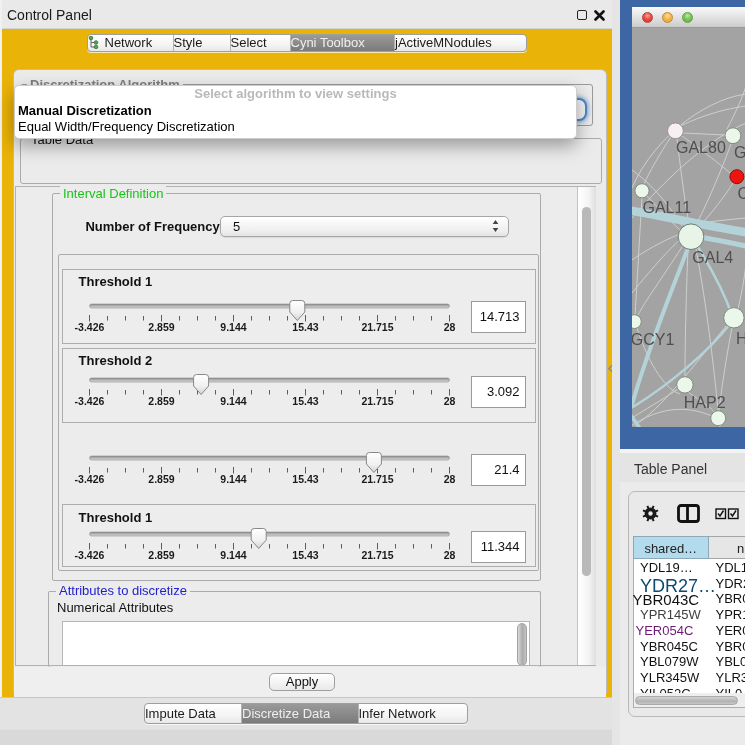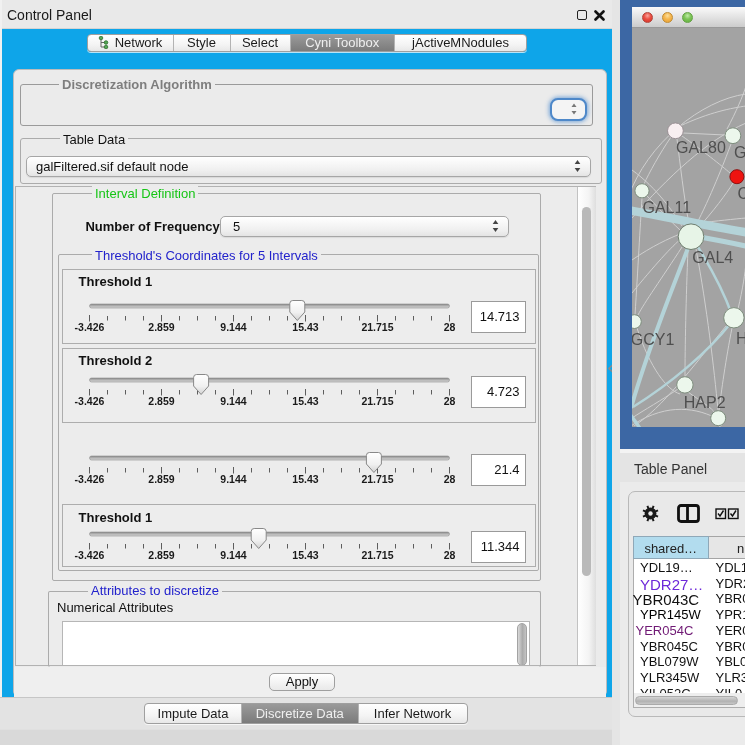--- a/index.html
+++ b/index.html
@@ -1,28 +1,28 @@
 <!DOCTYPE html>
 <html><head><meta charset="utf-8"><style>
 * { margin:0; padding:0; box-sizing:border-box; }
 body { font-family:"Liberation Sans", sans-serif; }
 #stage { position:relative; width:745px; height:745px; background:#e0e0e0; overflow:hidden; }
 .seg { position:absolute; display:flex; border:1px solid #9f9f9f; border-radius:4px; background:linear-gradient(#ffffff,#f4f4f4 60%,#e8e8e8); overflow:hidden; box-shadow:0 1px 0 rgba(255,255,255,0.7); }
-.seg > div { font-size:13px; color:#1a1a1a; display:flex; align-items:center; justify-content:center; border-right:1px solid #b3b3b3; }
+.seg > div { font-size:13px; color:#1a1a1a; display:flex; align-items:center; justify-content:flex-start; border-right:1px solid #b3b3b3; }
 .seg > div:last-child { border-right:none; }
 .seg > div.on { background:linear-gradient(#9a9a9a,#7b7b7b); color:#efefef; }
 .group { position:absolute; border:1px solid #ababab; border-radius:3px; }
-.gtitle { position:absolute; font-size:13px; background:#ebebeb; padding:0 3px; white-space:nowrap;margin-left:32px; }
+.gtitle { position:absolute; font-size:13px; background:#ebebeb; padding:0 3px; white-space:nowrap; }
 .thbox { position:absolute; left:62px; width:473.5px; border:1px solid #adadad; background:#ededed; }
 .thlab { position:absolute; left:15.5px; top:4.5px; font-size:13px; font-weight:bold; color:#111; }
 .valbox { position:absolute; left:471px; width:54.5px; height:32px; background:#ffffff; border:1px solid #9a9a9a; font-size:13px; color:#111; text-align:right; line-height:30px; padding-right:5px; }
 </style></head><body>
 <div id="stage">
 
- <div style="position:absolute;left:0;top:0;width:720px;height:729px;background:#0ea5e9;border-right:1px solid #aaa;border-bottom:2px solid #404040">
+ <div style="position:absolute;left:0;top:0;width:720px;height:729px;background:#eab308;border-right:1px solid #aaa;border-bottom:2px solid #404040">
   <div style="position:absolute;left:0;top:0;width:100%;height:29px;background:#e9e9e9;border-bottom:1px solid #d4d4d4"></div>
   <div style="position:absolute;left:0;top:0;width:2px;height:729px;background:#f1f1f1"></div>
   <div style="position:absolute;left:7px;top:7px;font-size:14px;color:#1a1a1a">Control Panel</div>
   <div style="position:absolute;left:577px;top:10px;width:10px;height:10px;border:1.5px solid #222;border-radius:2px"></div>
   <svg style="position:absolute;left:594px;top:10px" width="11" height="11" viewBox="0 0 11 11">
         <path d="M1.5,1.5 L9.5,9.5 M9.5,1.5 L1.5,9.5" stroke="#111" stroke-width="2.6" stroke-linecap="round"></path>
       </svg>
 
   <div class="seg" style="left:86.5px;top:33.5px;height:18.5px">
     <div style="width:86px"><svg width="11" height="13" viewBox="0 0 11 13" style="margin-right:6px">
@@ -43,47 +43,39 @@
   <div class="gtitle" style="left:27px;top:77px;color:#7e7e7e;font-weight:bold">Discretization Algorithm</div>
 
   <div style="position:absolute;left:550px;top:97.5px;width:36.5px;height:23.5px;background:#f4f4f4;border:2.5px solid #4e88c9;border-radius:8px;box-shadow:0 0 4px 1px rgba(90,147,210,0.8)"></div>
   <svg style="position:absolute;left:571px;top:103px" width="6" height="12" viewBox="0 0 6 12">
         <path d="M3,0.5 L5.5,4 L0.5,4 Z" fill="#777"></path>
         <path d="M3,11.5 L5.5,8 L0.5,8 Z" fill="#777"></path>
       </svg>
 
   <div class="group" style="left:20px;top:138px;width:582px;height:46px"></div>
   <div class="gtitle" style="left:28px;top:131.5px;color:#111">Table Data</div>
-  <div style="position:absolute;left:26px;top:155.5px;width:565px;height:21.5px;border:1px solid #a6a6a6;border-radius:5px;background:linear-gradient(#ffffff,#efefef 70%,#e4e4e4);box-shadow:0 1px 1px rgba(0,0,0,0.08)">
-  <div style="position:absolute;left:9px;top:50%;transform:translateY(-50%);font-size:13px;color:#111;white-space:nowrap">galFiltered.sif default node</div>
-  <svg style="position:absolute;right:9px;top:50%;transform:translateY(-50%)" width="7" height="14" viewBox="0 0 7 14">
-          <path d="M3.5,1 L6.3,5 L0.7,5 Z" fill="#444"></path>
-          <path d="M3.5,13 L6.3,9 L0.7,9 Z" fill="#444"></path>
-        </svg>
-</div>
 
   <div style="position:absolute;left:15px;top:185.5px;width:581px;height:480.5px;background:#ececec;border:1px solid #b2b2b2"></div>
 
   <div style="position:absolute;left:577px;top:186.5px;width:18.5px;height:478.5px;background:linear-gradient(90deg,#ffffff,#f4f4f4 60%,#dedede);border-left:1px solid #c2c2c2"></div>
   <div style="position:absolute;left:581.5px;top:207px;width:9.5px;height:369px;border-radius:6px;background:#b9b9b9"></div>
 
   <div class="group" style="left:52.3px;top:192.5px;width:489px;height:388px;border-radius:2px"></div>
   <div class="gtitle" style="left:60px;top:186px;color:#16c516;background:#ececec">Interval Definition</div>
 
   <div style="position:absolute;left:85.4px;top:219px;font-size:13px;font-weight:bold;color:#111">Number of Frequency</div>
   <div style="position:absolute;left:220px;top:216px;width:289px;height:20.5px;border:1px solid #a6a6a6;border-radius:5px;background:linear-gradient(#ffffff,#efefef 70%,#e4e4e4);box-shadow:0 1px 1px rgba(0,0,0,0.08)">
   <div style="position:absolute;left:12px;top:50%;transform:translateY(-50%);font-size:13px;color:#111;white-space:nowrap">5</div>
   <svg style="position:absolute;right:9px;top:50%;transform:translateY(-50%)" width="7" height="14" viewBox="0 0 7 14">
           <path d="M3.5,1 L6.3,5 L0.7,5 Z" fill="#444"></path>
           <path d="M3.5,13 L6.3,9 L0.7,9 Z" fill="#444"></path>
         </svg>
 </div>
 
   <div class="group" style="left:58px;top:254px;width:480.5px;height:317px;border-radius:2px"></div>
-  <div class="gtitle" style="left:60px;top:247.5px;color:#2222cc;background:#ececec">Threshold's Coordinates for 5 Intervals</div>
 
   <div class="thbox" style="top:268.5px;height:75.5px">
     <div class="thlab">Threshold 1</div>
   </div>
   <div style="position:absolute;left:62px;top:292.5px;width:478px;height:44px"><svg width="478" height="44" viewBox="0 0 478 44" font-family="Liberation Sans, sans-serif">
           <defs>
             <linearGradient id="trk" x1="0" y1="0" x2="0" y2="1">
               <stop offset="0" stop-color="#878787"></stop>
               <stop offset="0.5" stop-color="#b5b5b5"></stop>
               <stop offset="1" stop-color="#d9d9d9"></stop>
@@ -124,21 +116,21 @@
           <rect x="27.5" y="11" width="360" height="4" rx="2" fill="url(#trk)" stroke="#8f8f8f" stroke-width="0.6"></rect>
           <path d="M27.5,22V28.5 M45.5,23V27.5 M63.5,23V27.5 M81.5,23V27.5 M99.5,22V28.5 M117.5,23V27.5 M135.5,23V27.5 M153.5,23V27.5 M171.5,22V28.5 M189.5,23V27.5 M207.5,23V27.5 M225.5,23V27.5 M243.5,22V28.5 M261.5,23V27.5 M279.5,23V27.5 M297.5,23V27.5 M315.5,22V28.5 M333.5,23V27.5 M351.5,23V27.5 M369.5,23V27.5 M387.5,22V28.5" stroke="#5d5d5d" stroke-width="1"></path>
           <text x="27.5" y="38" font-size="10.5" font-weight="bold" fill="#1a1a1a" text-anchor="middle">-3.426</text>
           <text x="99.5" y="38" font-size="10.5" font-weight="bold" fill="#1a1a1a" text-anchor="middle">2.859</text>
           <text x="171.5" y="38" font-size="10.5" font-weight="bold" fill="#1a1a1a" text-anchor="middle">9.144</text>
           <text x="243.5" y="38" font-size="10.5" font-weight="bold" fill="#1a1a1a" text-anchor="middle">15.43</text>
           <text x="315.5" y="38" font-size="10.5" font-weight="bold" fill="#1a1a1a" text-anchor="middle">21.715</text>
           <text x="387.5" y="38" font-size="10.5" font-weight="bold" fill="#1a1a1a" text-anchor="middle">28</text>
           <path d="M131.59931267103673,10.5 Q131.59931267103673,7.5 134.59931267103673,7.5 L143.59931267103673,7.5 Q146.59931267103673,7.5 146.59931267103673,10.5 L146.59931267103673,19 L139.09931267103673,27.5 L131.59931267103673,19 Z" fill="url(#thm)" stroke="#888" stroke-width="1"></path>
         </svg></div>
-  <div class="valbox" style="top:375.5px">4.723</div>
+  <div class="valbox" style="top:375.5px">3.092</div>
   <div style="position:absolute;left:62px;top:445.0px;width:478px;height:44px"><svg width="478" height="44" viewBox="0 0 478 44" font-family="Liberation Sans, sans-serif">
           <defs>
             <linearGradient id="trk" x1="0" y1="0" x2="0" y2="1">
               <stop offset="0" stop-color="#878787"></stop>
               <stop offset="0.5" stop-color="#b5b5b5"></stop>
               <stop offset="1" stop-color="#d9d9d9"></stop>
             </linearGradient>
             <linearGradient id="thm" x1="0" y1="0" x2="0" y2="1">
               <stop offset="0" stop-color="#ffffff"></stop>
               <stop offset="0.6" stop-color="#f0f0f0"></stop>
@@ -199,20 +191,25 @@
     <div style="width:97px">Impute Data</div>
     <div class="on" style="width:116.5px">Discretize Data</div>
     <div style="width:108px">Infer Network</div>
   </div>
  </div>
  <div style="position:absolute;left:0;top:730px;width:619px;height:15px;background:#d9d9d9"></div>
  <svg style="position:absolute;left:608px;top:364px" width="6" height="9" viewBox="0 0 6 9">
       <path d="M5,0.5 L0.8,4.5 L5,8.5" fill="none" stroke="#8a8a8a" stroke-width="1.3"></path>
     </svg>
 
+ <div style="position:absolute;left:14px;top:85px;width:563px;height:54px;background:#ffffff;border:1px solid #cccccc;border-radius:5px;box-shadow:0 7px 18px rgba(0,0,0,0.35);z-index:50">
+   <div style="position:absolute;left:0;top:-0.5px;width:100%;text-align:center;font-size:13px;font-weight:bold;color:#b9b9b9">Select algorithm to view settings</div>
+   <div style="position:absolute;left:3px;top:16.5px;font-size:13px;font-weight:bold;color:#000">Manual Discretization</div>
+   <div style="position:absolute;left:3px;top:32.5px;font-size:13px;color:#000">Equal Width/Frequency Discretization</div>
+ </div>
 
  <div style="position:absolute;left:620px;top:0;width:125px;height:449px;background:#3c67a4"></div>
  <div style="position:absolute;left:631.7px;top:7px;width:113.3px;height:21px;background:linear-gradient(#fafafa,#cccccc);border-bottom:1px solid #999"></div>
  <div style="position:absolute;left:641.5px;top:12px;width:11px;height:11px;border-radius:50%;background:radial-gradient(circle at 50% 30%,#f8a49c 0%,#ea4e42 45%,#d52f22 100%);border:0.5px solid #b0453c"></div>
  <div style="position:absolute;left:661.5px;top:12px;width:11px;height:11px;border-radius:50%;background:radial-gradient(circle at 50% 30%,#fbdf9d 0%,#f5b64e 45%,#e79e2f 100%);border:0.5px solid #c08b32"></div>
  <div style="position:absolute;left:681.5px;top:12px;width:11px;height:11px;border-radius:50%;background:radial-gradient(circle at 50% 30%,#c0eba6 0%,#7cc456 45%,#5faf3c 100%);border:0.5px solid #63a144"></div>
  <div style="position:absolute;left:631.7px;top:28px;width:113.3px;height:398.5px;background:#a3a3a3;overflow:hidden"><svg width="114" height="399" viewBox="0 0 114 399" font-family="Liberation Sans, sans-serif">
         <path d="M -4,170 C 15,115 70,72 114,66" stroke="#cfcfcf" stroke-width="1" fill="none"></path>
         <path d="M 0,190 C 35,150 75,112 114,95" stroke="#cfcfcf" stroke-width="1" fill="none"></path>
         <path d="M 95,101 C 104,84 111,68 114,58" stroke="#cfcfcf" stroke-width="1" fill="none"></path>
@@ -292,25 +289,25 @@
         <path d="M15.5,5.5 L17.5,8 L21,2.5" stroke-width="1.4"></path>
       </g>
     </svg>
 
  <div style="position:absolute;left:632.5px;top:535.5px;width:112.5px;height:172.5px;background:#fff;border-left:1px solid #adadad;border-bottom:1px solid #adadad"></div>
  <div style="position:absolute;left:632.5px;top:535.5px;width:76.5px;height:23.5px;background:#b2dcee;border:1px solid #8fa8b8;font-size:13px;color:#222;text-align:center;line-height:23px">shared…</div>
  <div style="position:absolute;left:709px;top:535.5px;width:36px;height:23.5px;background:#e6e6e6;border-top:1px solid #a5a5a5;border-bottom:1px solid #a5a5a5;font-size:13px;color:#222;padding-left:28px;line-height:23px">n</div>
   <div style="position:absolute;left:632.5px;top:559px;width:112.5px;height:134.2px;overflow:hidden">
       <div style="position:absolute;left:7.5px;top:1.0px;font-size:13px;color:#111;white-space:nowrap">YDL19…</div>
       <div style="position:absolute;left:83px;top:1.0px;font-size:13px;color:#111;white-space:nowrap">YDL1</div>
-      <div style="position:absolute;left:7.5px;top:16.7px;font-size:15px;color:#6d28d9;white-space:nowrap">YDR27…</div>
+      <div style="position:absolute;left:7.5px;top:16.7px;font-size:18px;color:#0c4a6e;white-space:nowrap">YDR27…</div>
       <div style="position:absolute;left:83px;top:16.7px;font-size:13px;color:#111;white-space:nowrap">YDR2</div>
       <div style="position:absolute;left:0;top:32.4px;font-size:15px;color:#111;white-space:nowrap">YBR043C</div>
       <div style="position:absolute;left:83px;top:32.4px;font-size:13px;color:#111;white-space:nowrap">YBR0</div>
-      <div style="position:absolute;left:7.5px;top:48.1px;font-size:13px;color:#000000;white-space:nowrap">YPR145W</div>
+      <div style="position:absolute;left:7.5px;top:48.1px;font-size:13px;color:#404040;white-space:nowrap">YPR145W</div>
       <div style="position:absolute;left:83px;top:48.1px;font-size:13px;color:#111;white-space:nowrap">YPR1</div>
       <div style="position:absolute;left:3px;top:63.8px;font-size:13px;color:#701a75;white-space:nowrap">YER054C</div>
       <div style="position:absolute;left:83px;top:63.8px;font-size:13px;color:#111;white-space:nowrap">YER0</div>
       <div style="position:absolute;left:7.5px;top:79.5px;font-size:13px;color:#111;white-space:nowrap">YBR045C</div>
       <div style="position:absolute;left:83px;top:79.5px;font-size:13px;color:#111;white-space:nowrap">YBR0</div>
       <div style="position:absolute;left:7.5px;top:95.2px;font-size:13px;color:#111;white-space:nowrap">YBL079W</div>
       <div style="position:absolute;left:83px;top:95.2px;font-size:13px;color:#111;white-space:nowrap">YBL0</div>
       <div style="position:absolute;left:7.5px;top:110.9px;font-size:13px;color:#111;white-space:nowrap">YLR345W</div>
       <div style="position:absolute;left:83px;top:110.9px;font-size:13px;color:#111;white-space:nowrap">YLR3</div>
       <div style="position:absolute;left:7.5px;top:126.6px;font-size:13px;color:#111;white-space:nowrap">YIL052C</div>

